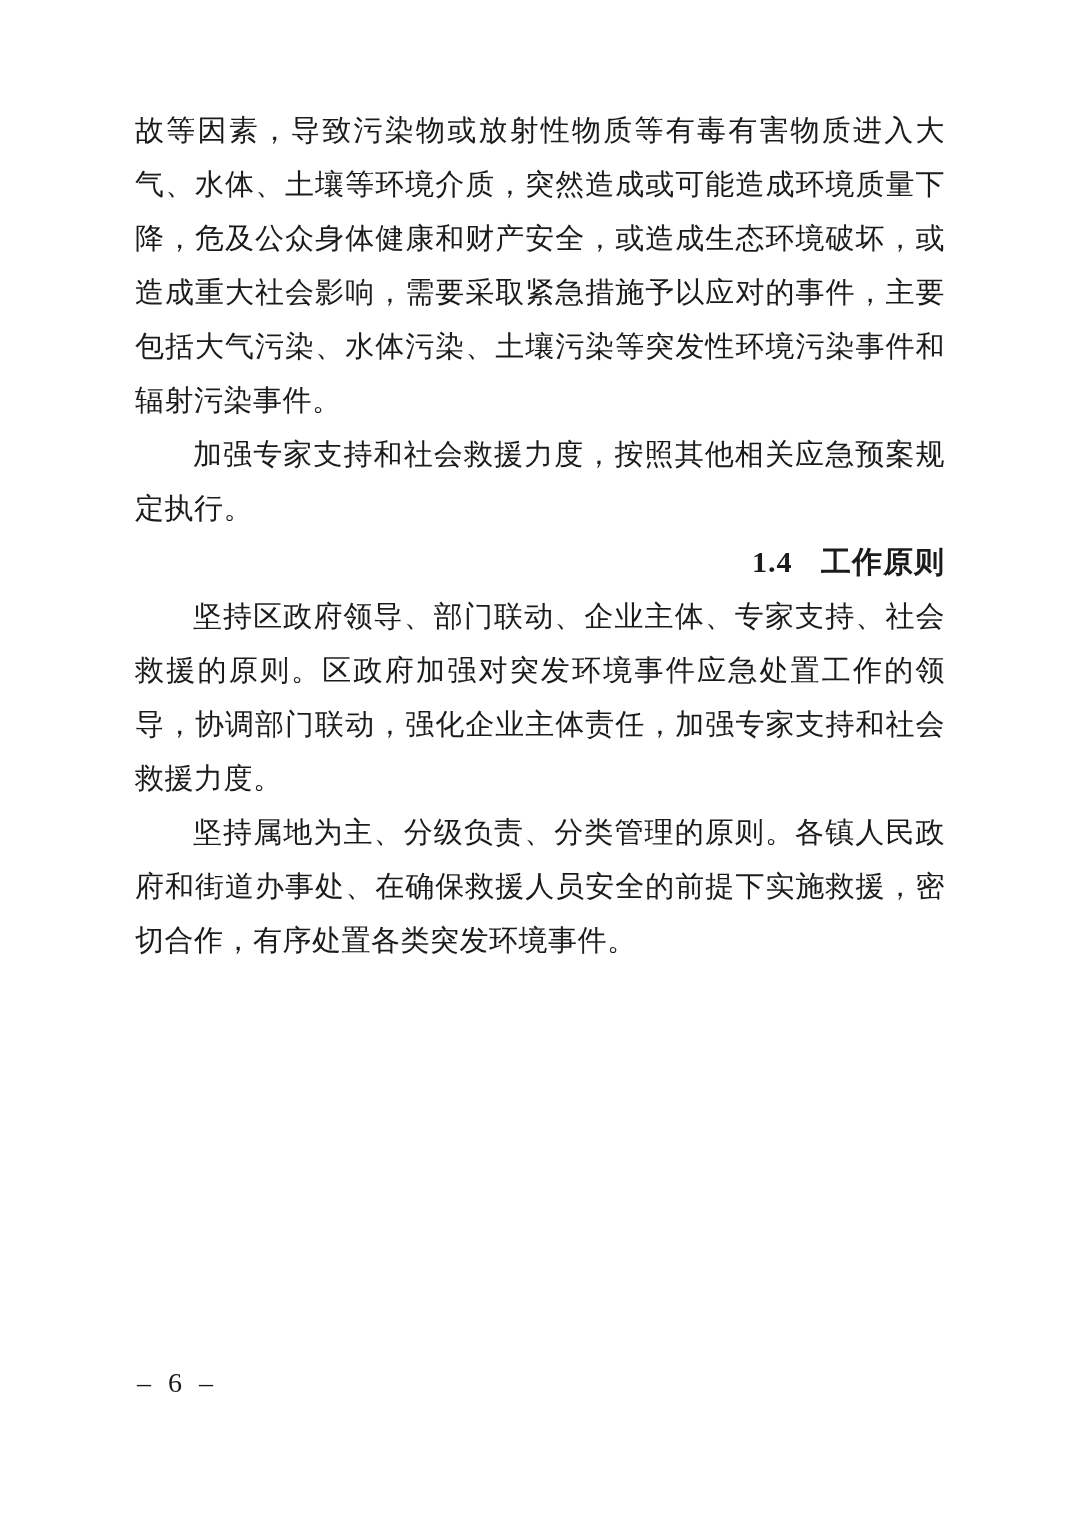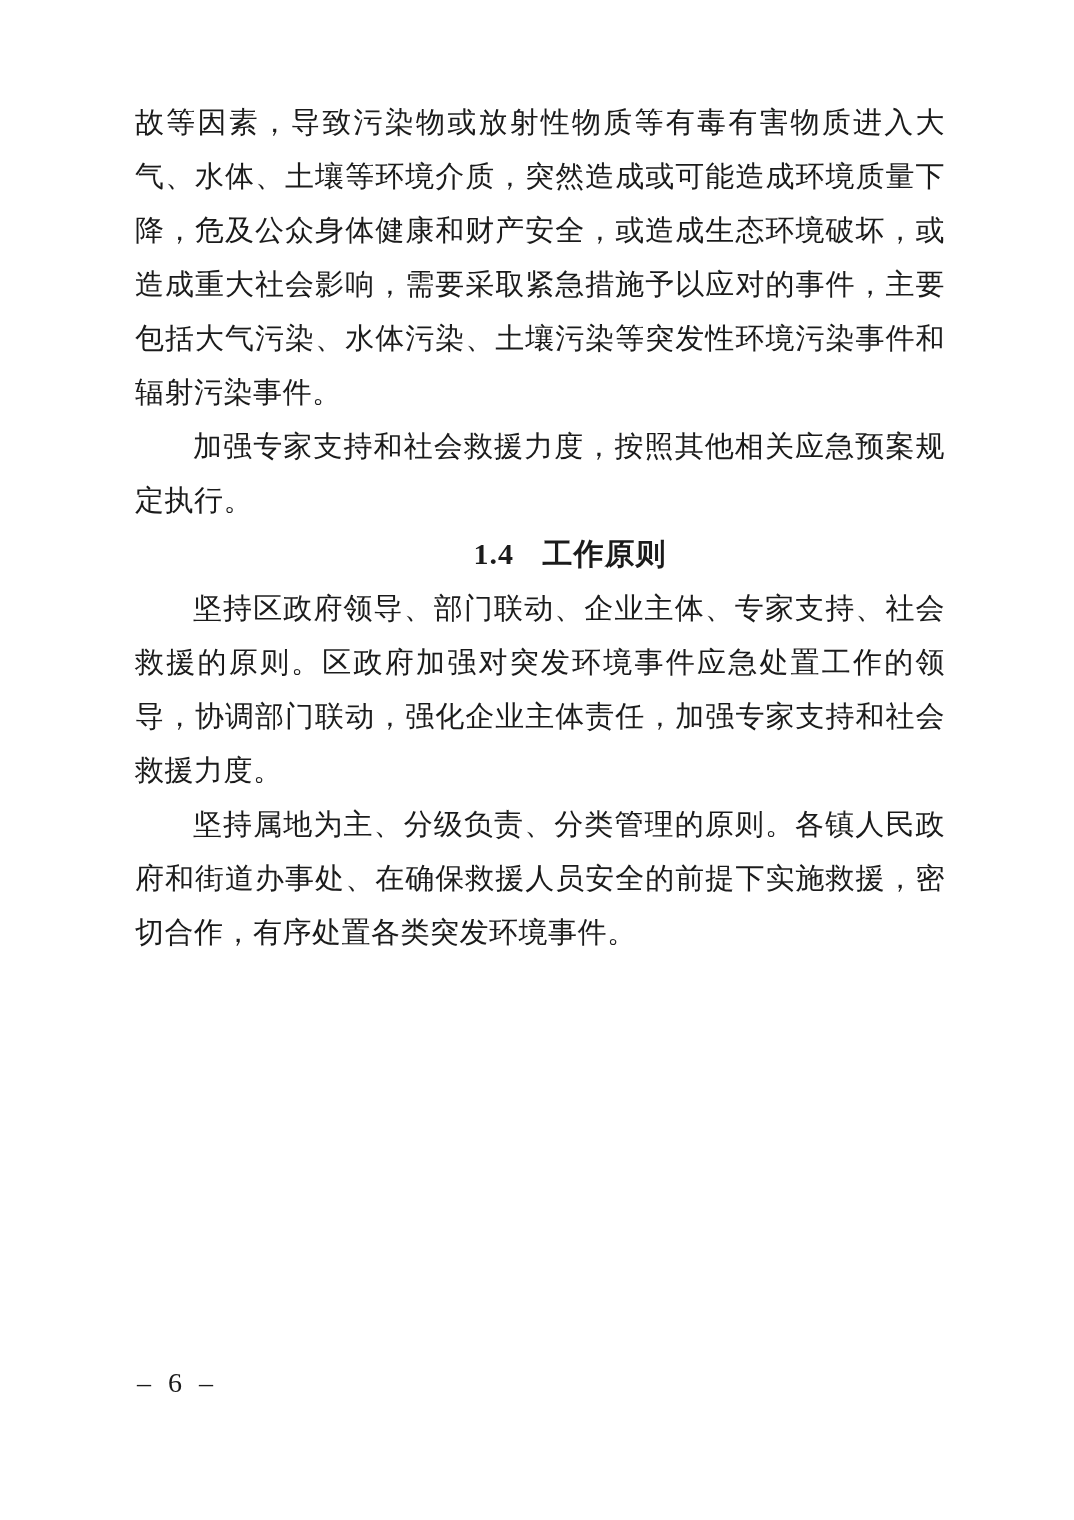--- a/index.html
+++ b/index.html
@@ -13,42 +13,42 @@
     height: 1520px;
     margin: 0 auto;
     background: #ffffff;
     overflow: hidden;
     font-family: "Liberation Serif", "DejaVu Serif", serif;
     color: #1b1b1b;
   }
   .content {
     position: absolute;
     left: 135px;
-    top: 4px;
+    top: 12px;
     width: 810px;
     padding-top: 91px;
     font-size: 29px;
     line-height: 54px;
     text-align: justify;
     letter-spacing: 0.5px;
   }
   .para {
     margin: 0;
     text-indent: 2em;
   }
   .para.no-indent {
     text-indent: 0;
   }
   .heading {
     margin: 0;
     padding-left: 2em;
     font-size: 30px;
     line-height: 54px;
     font-weight: 700;
-    text-align: center;
+    text-align: right;
     letter-spacing: 1px;
   }
   .heading-number {
     display: inline-block;
     margin-right: 0.95em;
     font-weight: 700;
   }
   .page-footer {
     position: absolute;
     left: 137px;

